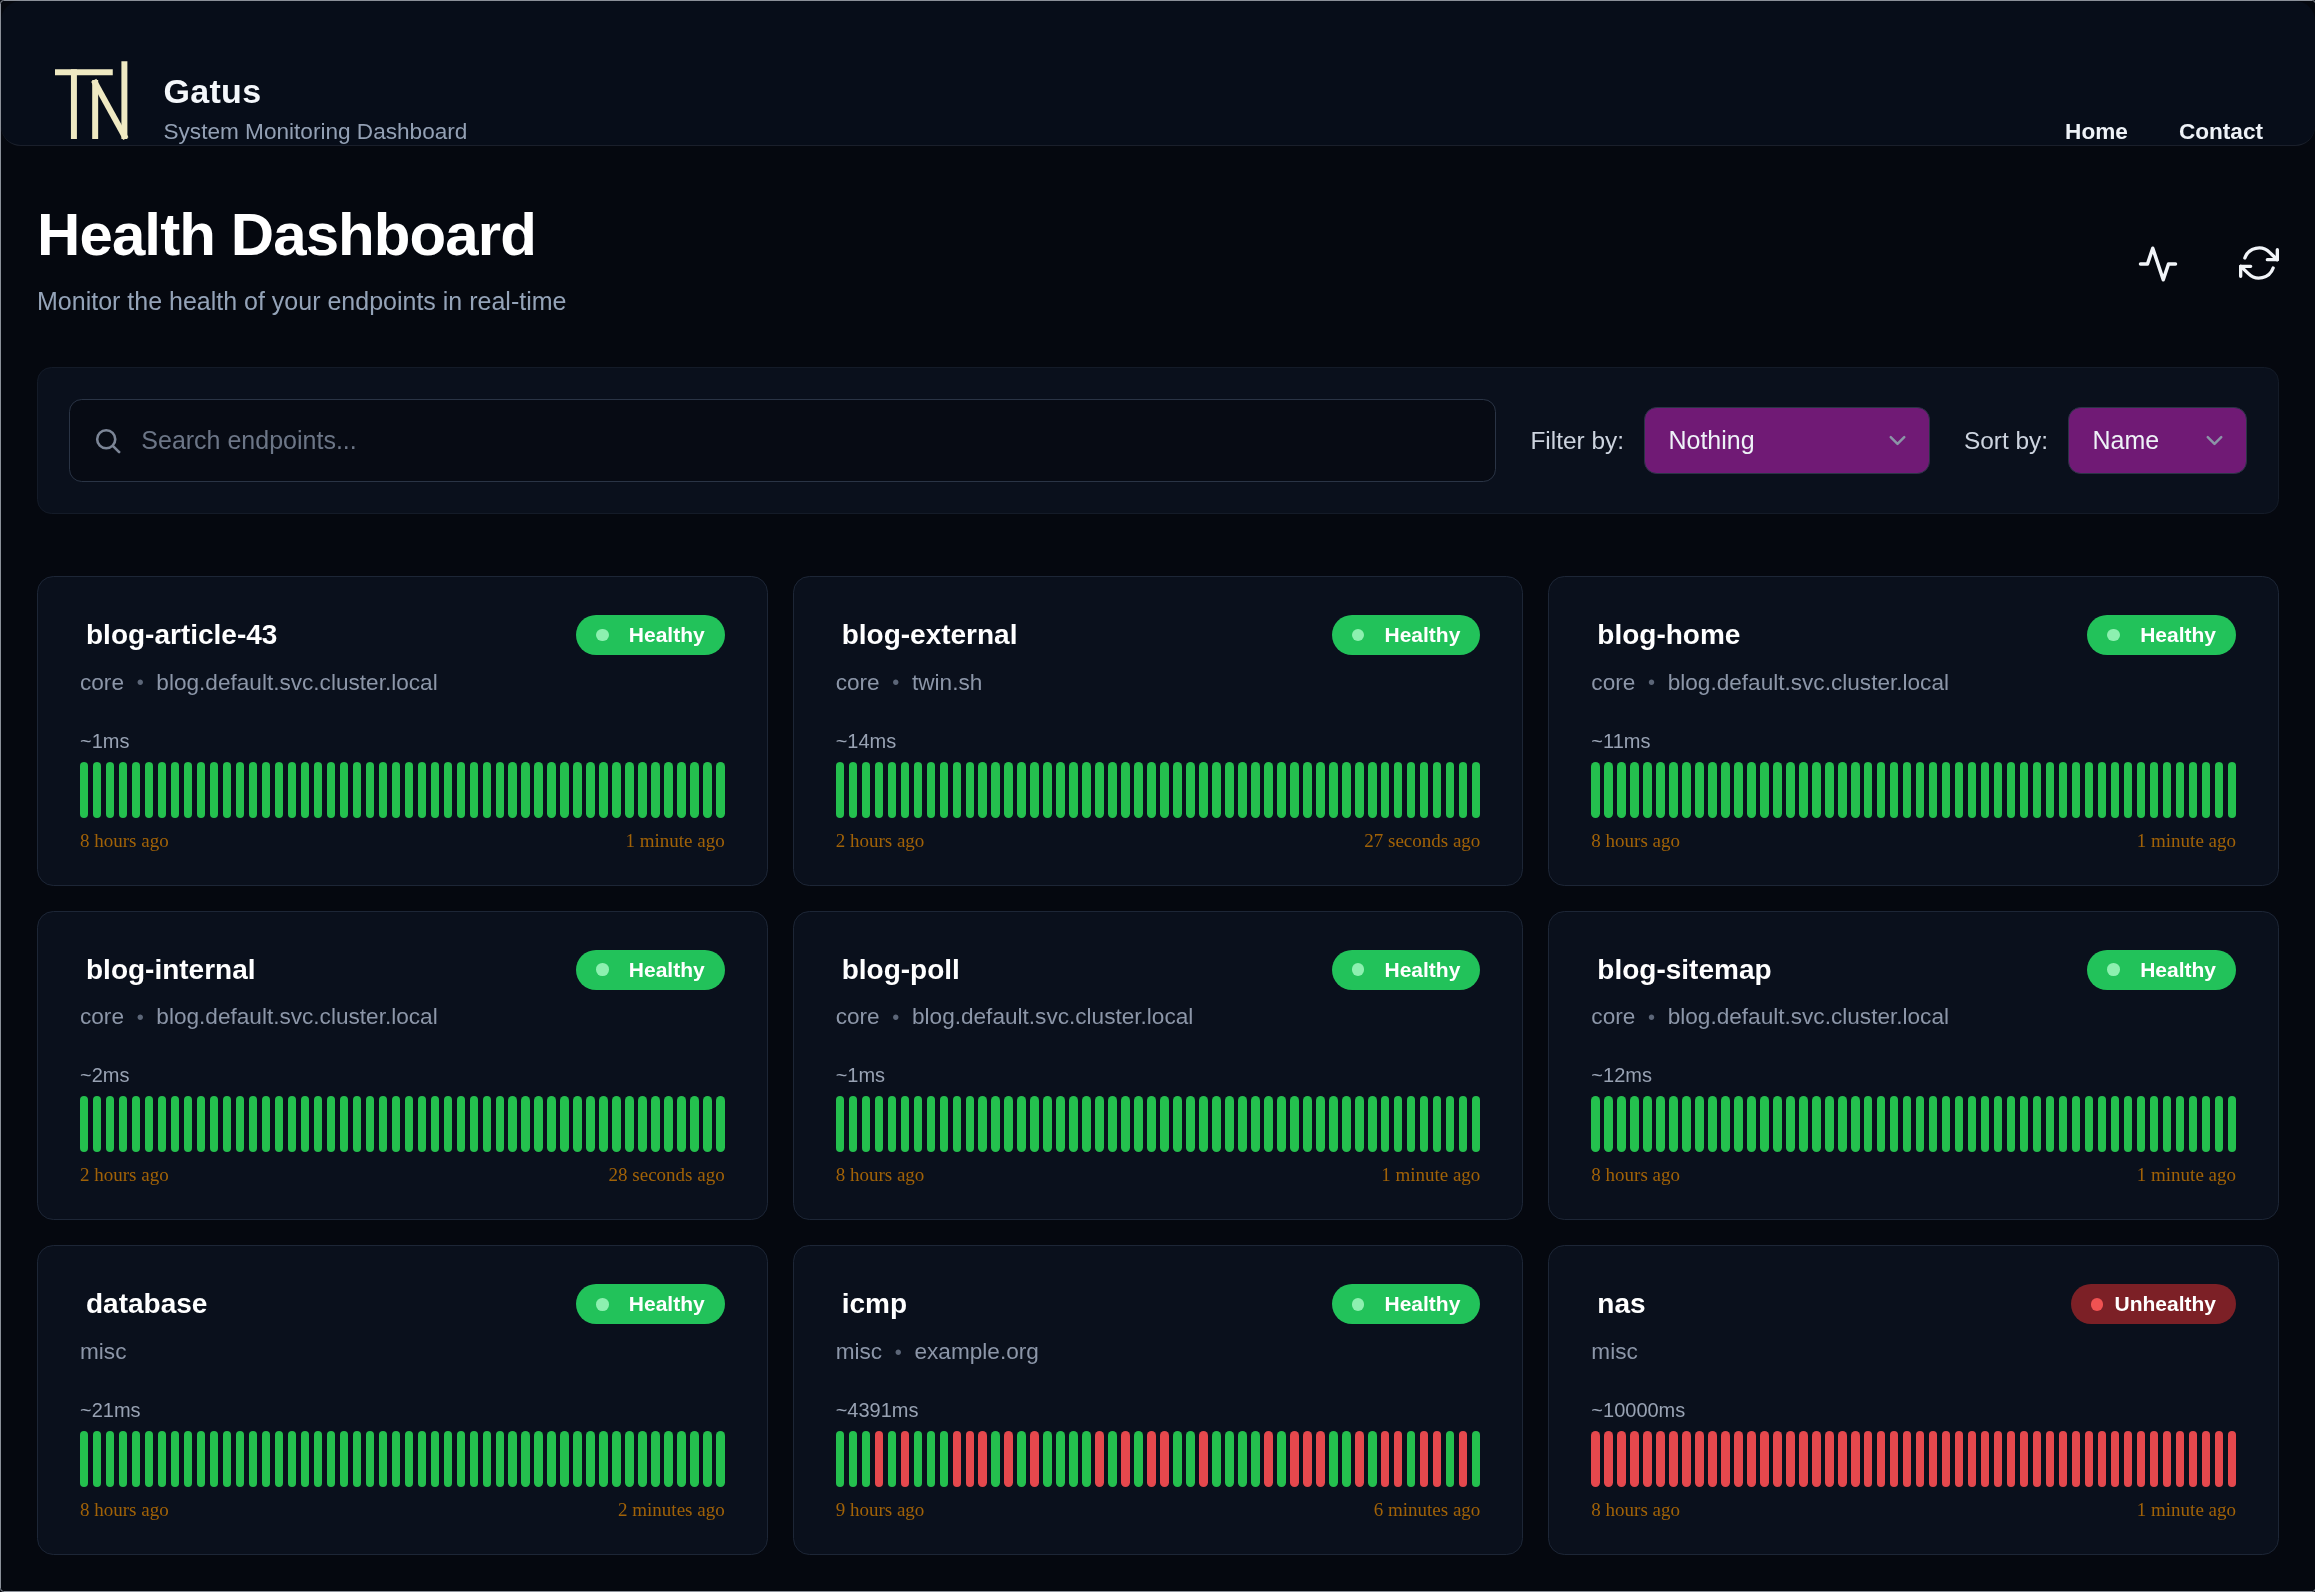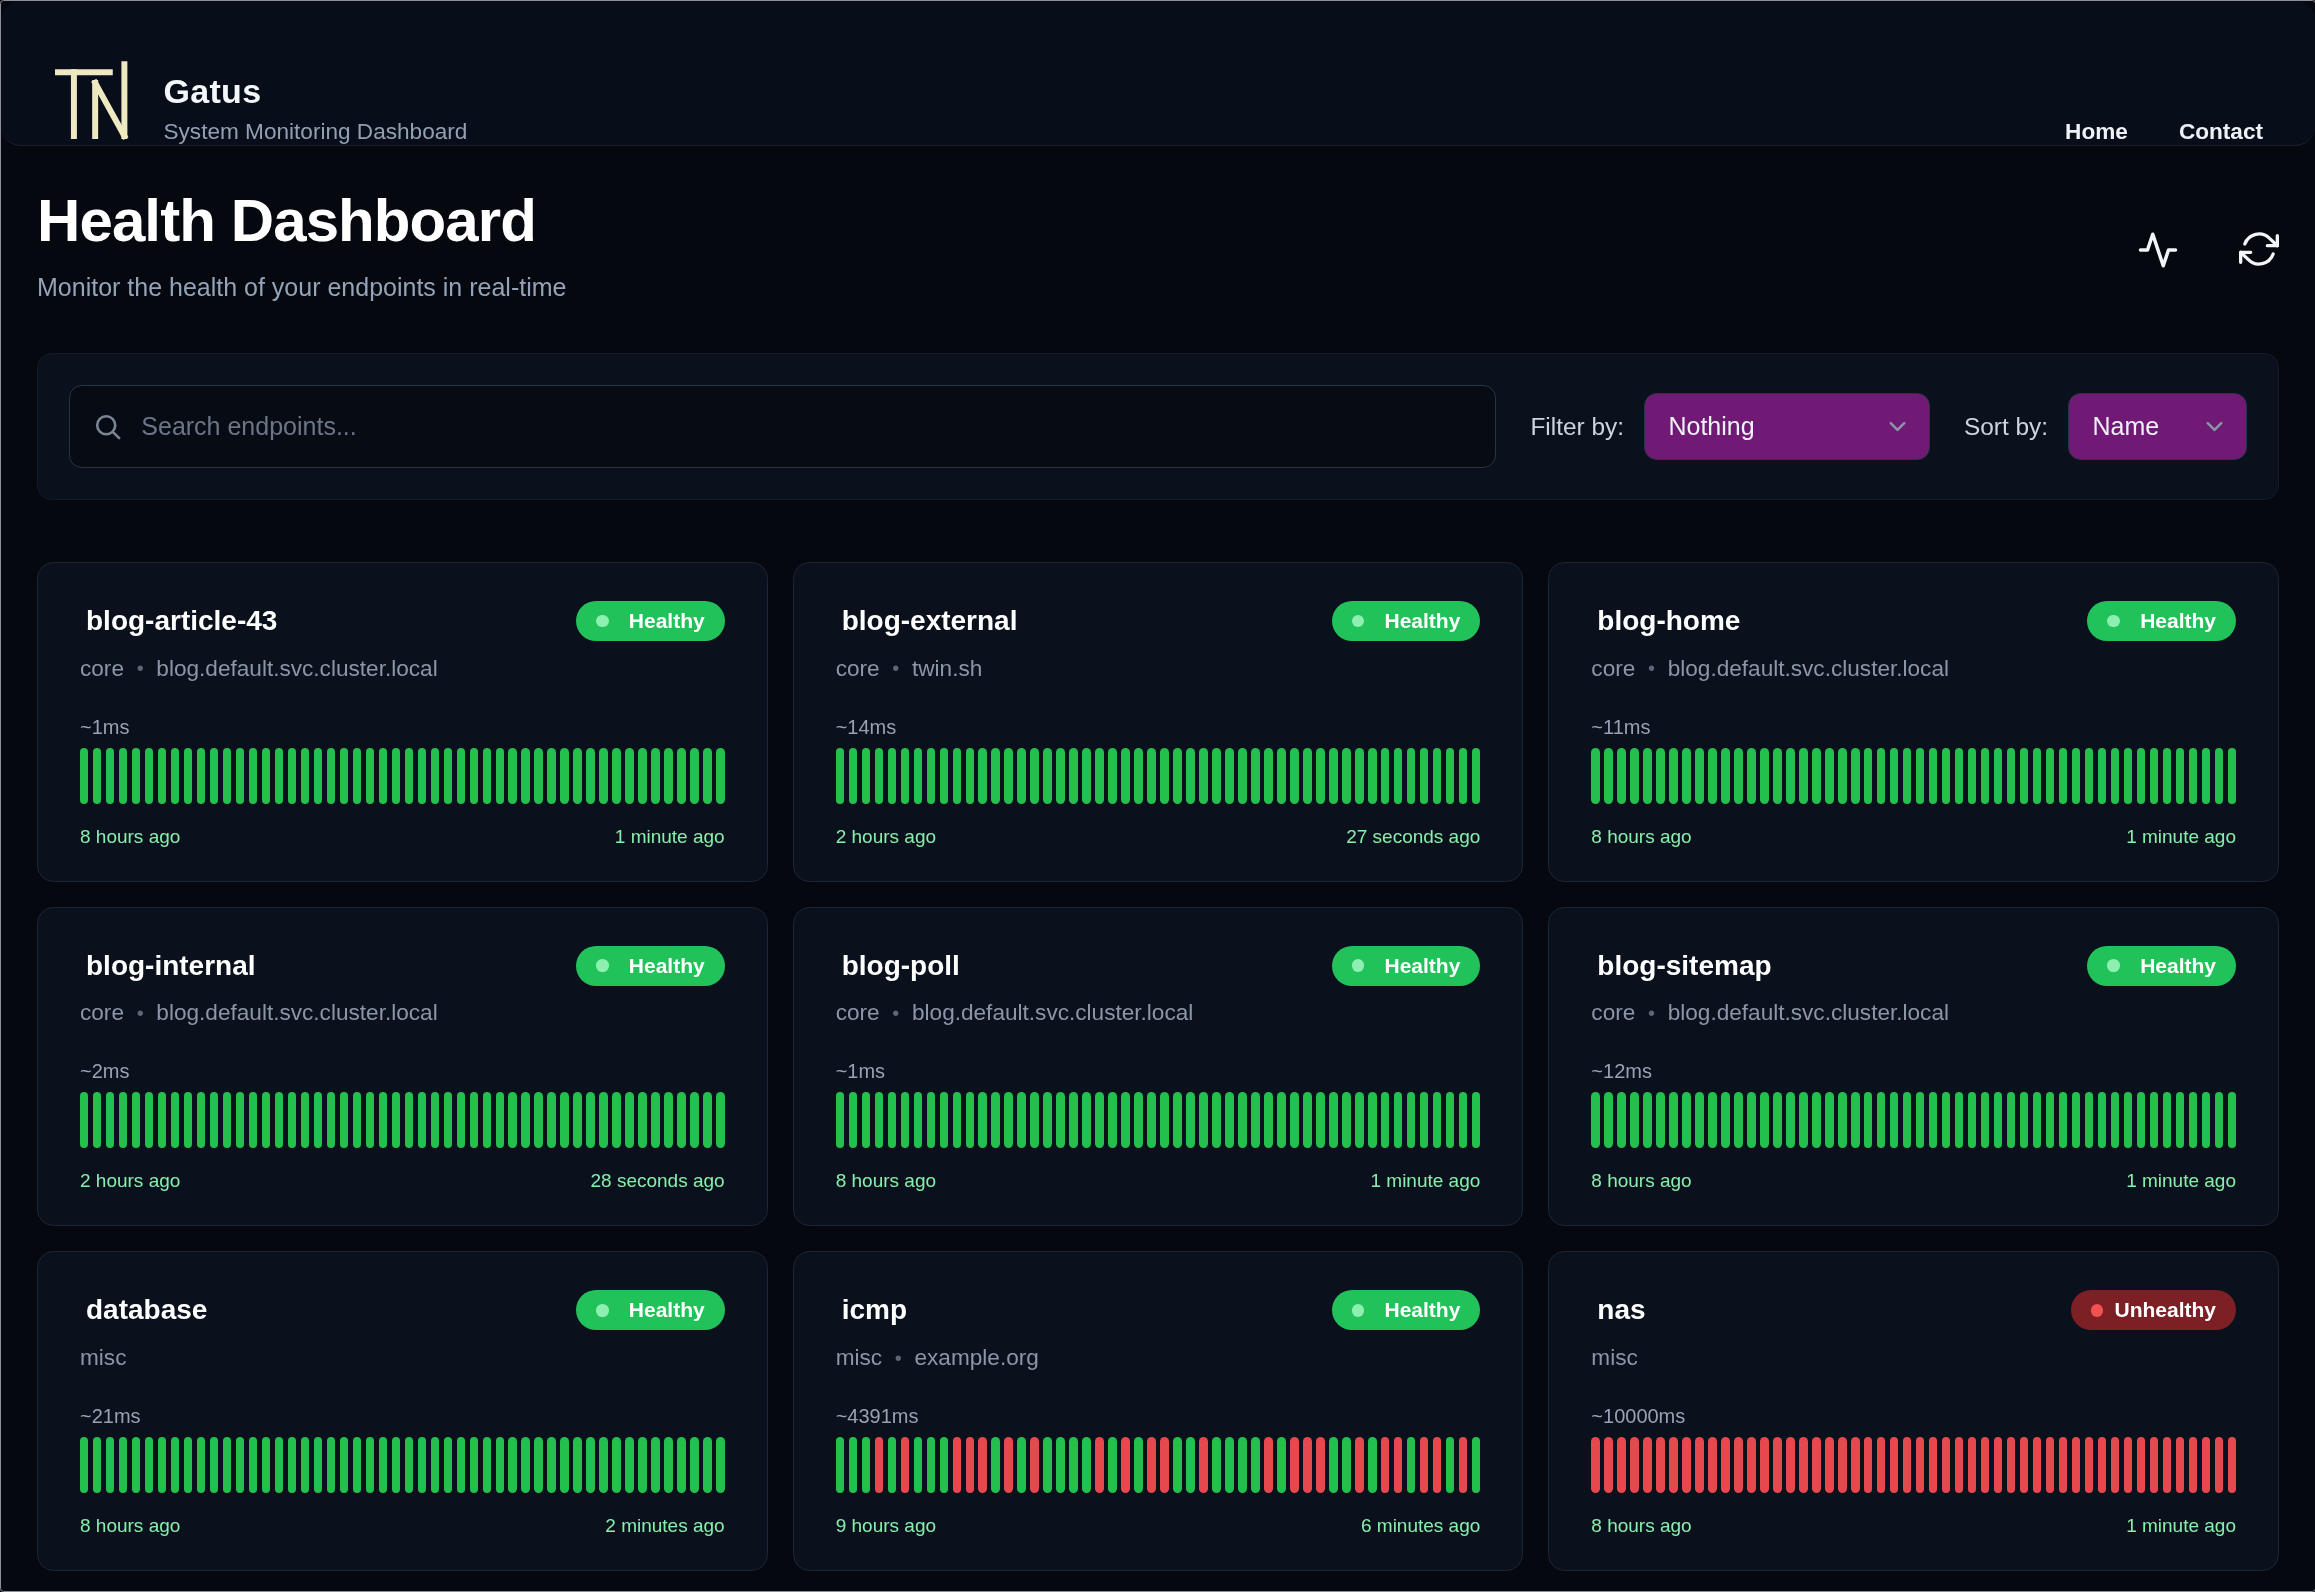--- a/index.html
+++ b/index.html
@@ -31,21 +31,21 @@
   }
   .logo-wrap { width: 87px; height: 87px; display: flex; align-items: center; justify-content: center; cursor: pointer; }
   .brand-block { margin-left: 23.5px; }
   .brand { font-size: 34px; font-weight: 700; color: #f4f7fb; letter-spacing: 0.3px; }
   .brand-sub { font-size: 22.6px; color: #93a0b4; margin-top: 8.1px; }
   .nav-links { margin-left: auto; display: flex; gap: 51px; }
   .nav-link { font-size: 22.6px; font-weight: 600; color: #eef2f7; cursor: pointer; }
 
   
   .main { flex: 1; padding: 0 36px; }
-  .header-row { display: flex; justify-content: space-between; margin-top: 40px; }
+  .header-row { display: flex; justify-content: space-between; margin-top: 54px; }
   .page-title { font-size: 60px; font-weight: 800; letter-spacing: -0.9px; margin: 0; color: #ffffff; }
   .page-sub { font-size: 25px; color: #94a3b8; margin-top: 18px; }
   .header-icons { display: flex; gap: 60px; margin-top: 43px; align-items: flex-start; }
   .icon-btn { background: none; border: none; padding: 0; cursor: pointer; display: flex; }
 
   
   .toolbar {
     margin-top: 51px;
     background: #0a101c;
     border: 0.9px solid #141b28;
@@ -107,21 +107,21 @@
   .badge.healthy .dot { background: #8df0b0; }
   .badge.unhealthy { background: #7c2026; }
   .badge.unhealthy .dot { background: #f05252; }
   .ep-meta { margin-top: 12.7px; display: flex; align-items: center; gap: 12.7px; font-size: 22.6px; color: #8c96a8; }
   .sep { color: #5c6678; font-size: 20px; }
   .latency { margin-top: 34px; text-align: left; font-size: 20px; color: #98a2b3; }
   .bars { margin-top: 9px; display: flex; gap: 4.5px; height: 56px; }
   .bar { flex: 1; border-radius: 4.5px; }
   .bar-green { background: #24c04e; }
   .bar-red { background: #e5484d; }
-  .times { margin-top: 22px; display: flex; justify-content: space-between; font-size: 19px; color: #86efac; }
+  .times { margin-top: 12px; display: flex; justify-content: space-between; font-size: 19px; color: #a16207; font-family: Liberation Serif, serif; }
 </style>
 </head>
 <body>
 
 <div class="frame">
 
   <header class="navbar">
     <div class="logo-wrap">
       <svg viewBox="0 0 64 64" width="85" height="85" fill="none" stroke="#efe9c2" stroke-width="4.5" stroke-linecap="square">
         <path d="M3 10 H42"></path>

